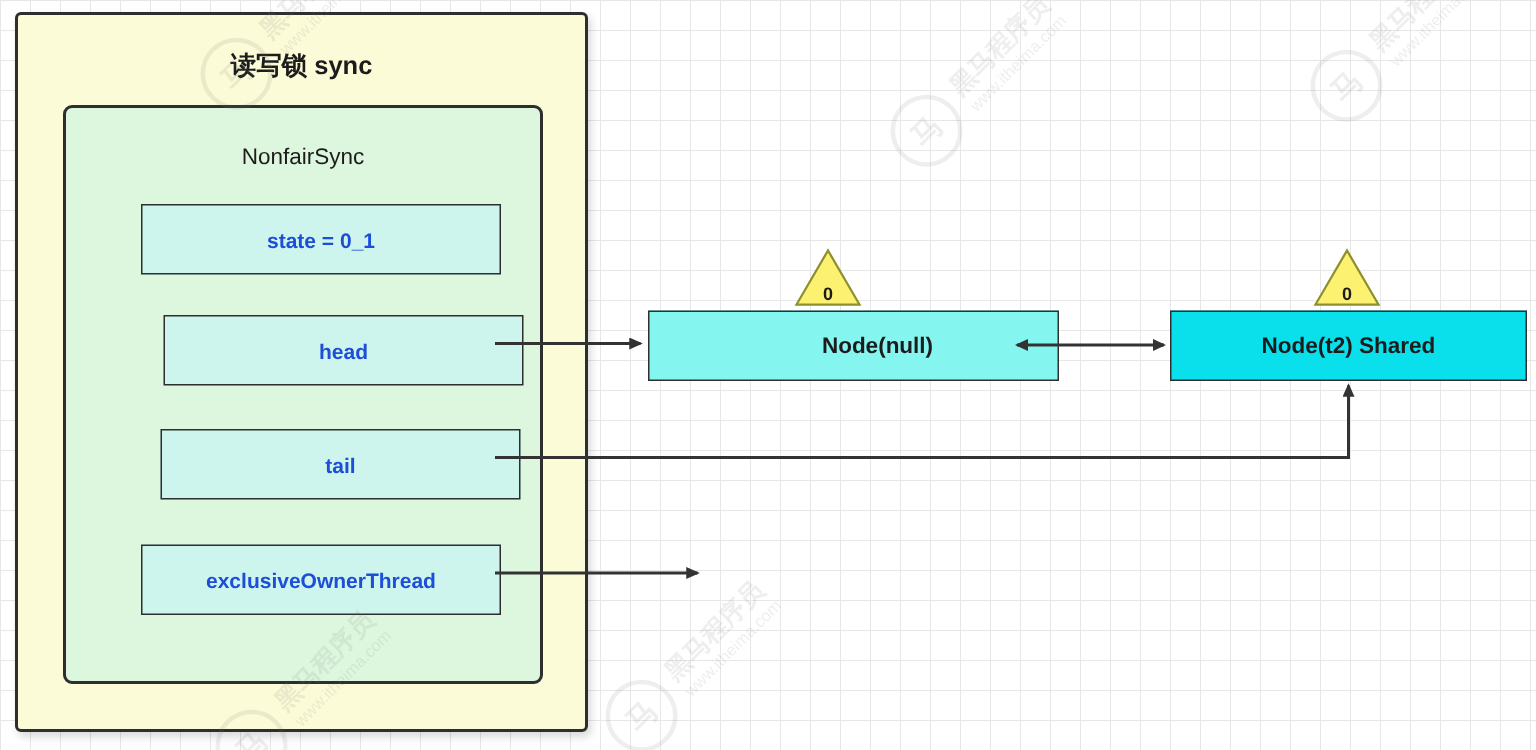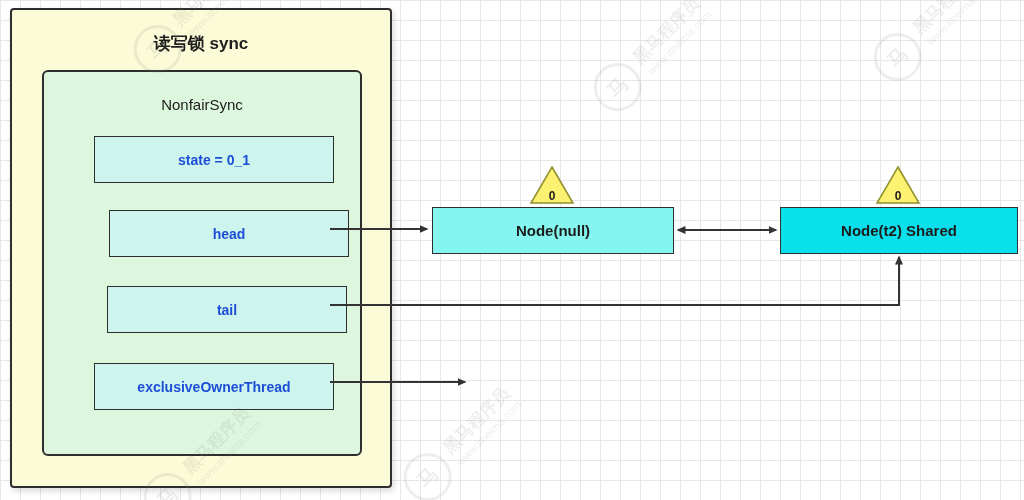--- a/index.html
+++ b/index.html
@@ -149,21 +149,21 @@
     <div class="inner">
       <div class="inner-title">NonfairSync</div>
 
       <div class="field f0">state = 0_1</div>
       <div class="field f1">head</div>
       <div class="field f2">tail</div>
       <div class="field f3">exclusiveOwnerThread</div>
     </div>
   </div>
 
-  <div class="node node0" style="background: rgb(132, 245, 239);">
+  <div class="node node0" style="background: rgb(132, 245, 239); padding-left: 32px;">
     <span>Node(null)</span>
   </div>
   <div class="node node1" style="background: rgb(10, 224, 236);">
     <span>Node(t2) Shared</span>
   </div>
 
 
   <div class="tri tri0">
     <svg width="46" height="42" viewBox="0 0 46 42">
       <polygon points="23,3 44,39 2,39" fill="var(--triangle_bg)" stroke="var(--triangle_border)" stroke-width="1.5"></polygon>

